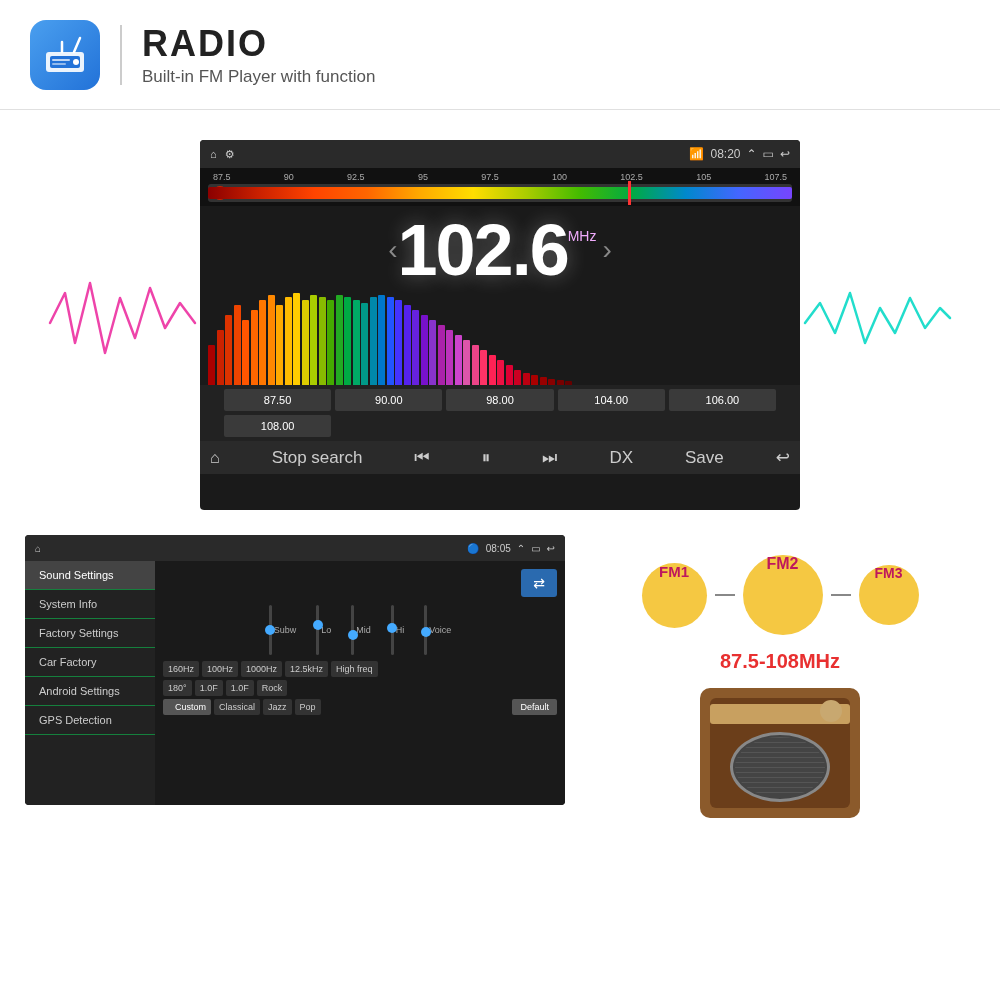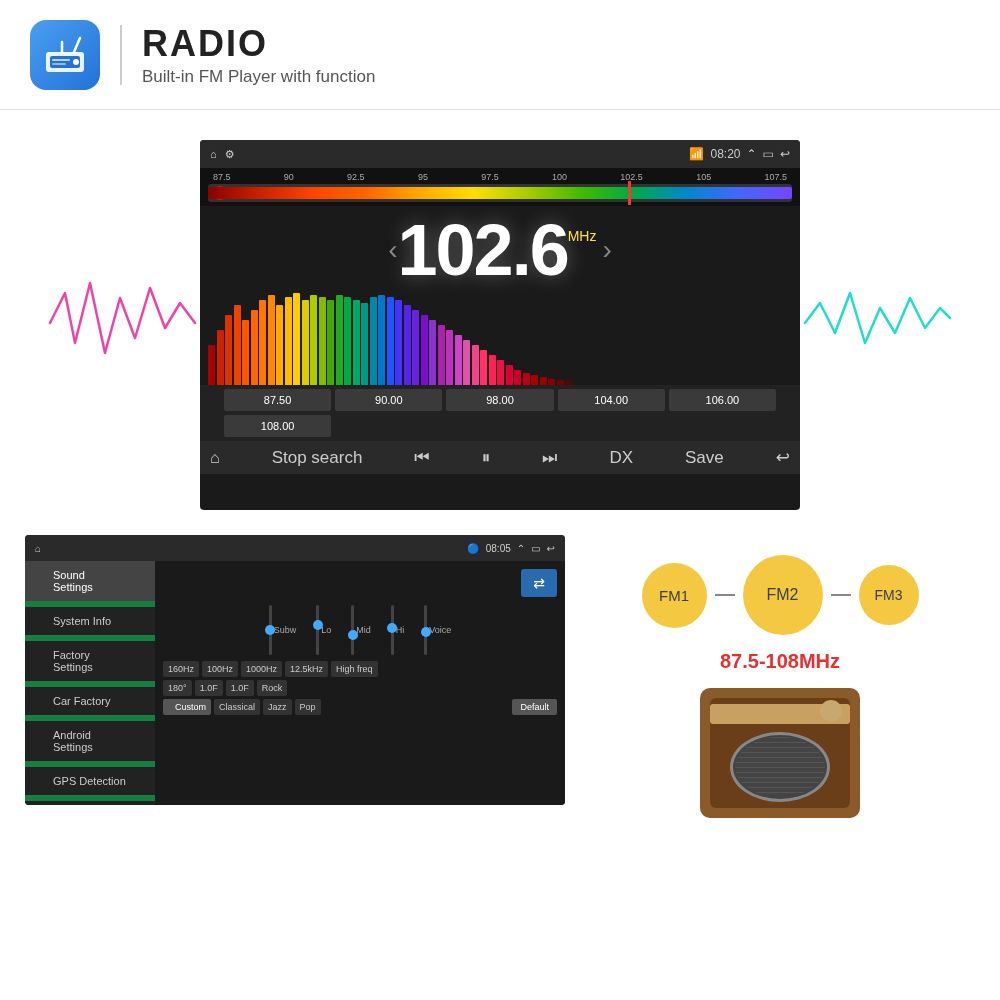--- a/index.html
+++ b/index.html
@@ -171,21 +171,21 @@
     }
     .freq-number {
       font-size: 72px;
       font-weight: bold;
       color: #ffffff;
       letter-spacing: -2px;
       text-shadow: 0 0 20px rgba(255,255,255,0.3);
       line-height: 1;
     }
     .freq-mhz {
-      color: #fde047;
+      color: #f0abfc;
       font-size: 14px;
       align-self: flex-start;
       margin-top: 14px;
       margin-left: 0;
     }
 
     
     .preset-grid {
       display: grid;
       grid-template-columns: repeat(5, 1fr);
@@ -250,24 +250,24 @@
       display: flex;
       flex: 1;
     }
     .settings-sidebar {
       width: 130px;
       background: #222;
       display: flex;
       flex-direction: column;
     }
     .settings-item {
-      padding: 8px 28px;
+      padding: 8px 14px;
       font-size: 11px;
       color: #ccc;
-      border-bottom: 6px solid #15803d;
+      border-bottom: 1px solid #15803d;
       cursor: pointer;
     }
     .settings-item.active {
       background: #444;
       color: #fff;
     }
     .settings-main {
       flex: 1;
       background: #1a1a1a;
       padding: 8px;
@@ -330,24 +330,24 @@
     .fm-bubbles {
       display: flex;
       align-items: center;
       gap: 8px;
       margin-bottom: 15px;
       position: relative;
     }
     .fm-bubble {
       border-radius: 50%;
       display: flex;
-      align-items: center;
+      align-items: flex-start;
       justify-content: center;
-      font-weight: normal;
-      color: #404040;
+      font-weight: bold;
+      color: #be185d;
     }
     .fm-bubble.fm1 {
       width: 65px; height: 65px;
       background: #f5c842;
       font-size: 15px;
     }
     .fm-bubble.fm2 {
       width: 80px; height: 80px;
       background: #f5c842;
       font-size: 16px;

